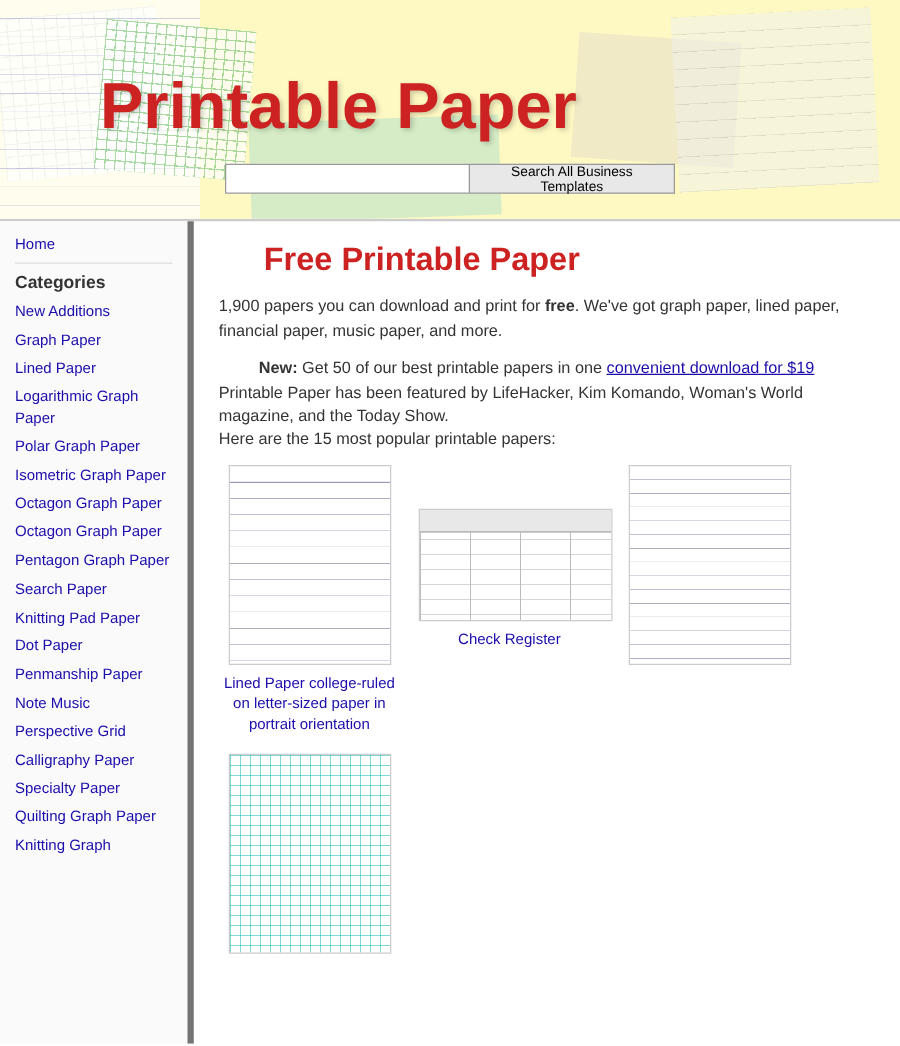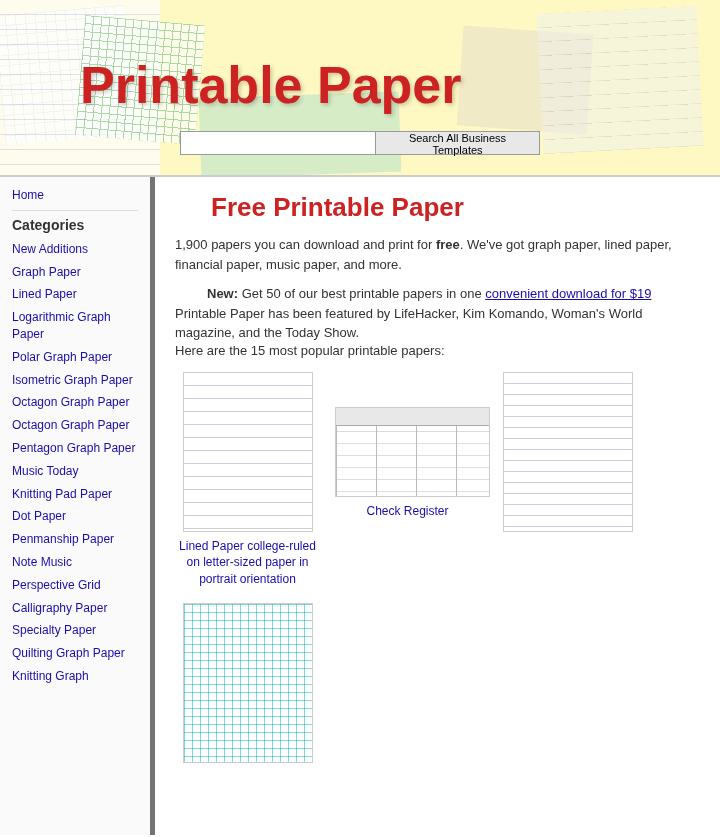--- a/index.html
+++ b/index.html
@@ -288,21 +288,21 @@
     <div id="sidebar-links">
         <a href="#">New Additions</a>
         <a href="#">Graph Paper</a>
         <a href="#">Lined Paper</a>
         <a href="#">Logarithmic Graph Paper</a>
         <a href="#">Polar Graph Paper</a>
         <a href="#">Isometric Graph Paper</a>
         <a href="#">Octagon Graph Paper</a>
         <a href="#">Octagon Graph Paper</a>
         <a href="#">Pentagon Graph Paper</a>
-        <a href="#">Music Today</a>
+        <a href="#">Search Paper</a>
         <a href="#">Knitting Pad Paper</a>
         <a href="#">Dot Paper</a>
         <a href="#">Penmanship Paper</a>
         <a href="#">Note Music</a>
         <a href="#">Perspective Grid</a>
         <a href="#">Calligraphy Paper</a>
         <a href="#">Specialty Paper</a>
         <a href="#">Quilting Graph Paper</a>
         <a href="#">Knitting Graph</a>
       </div>

